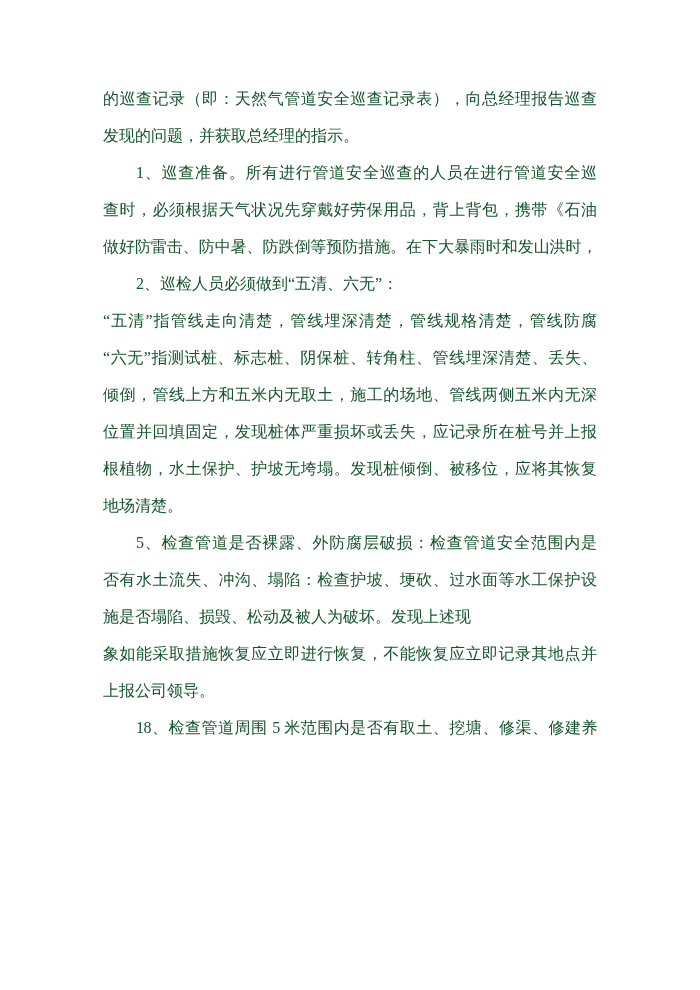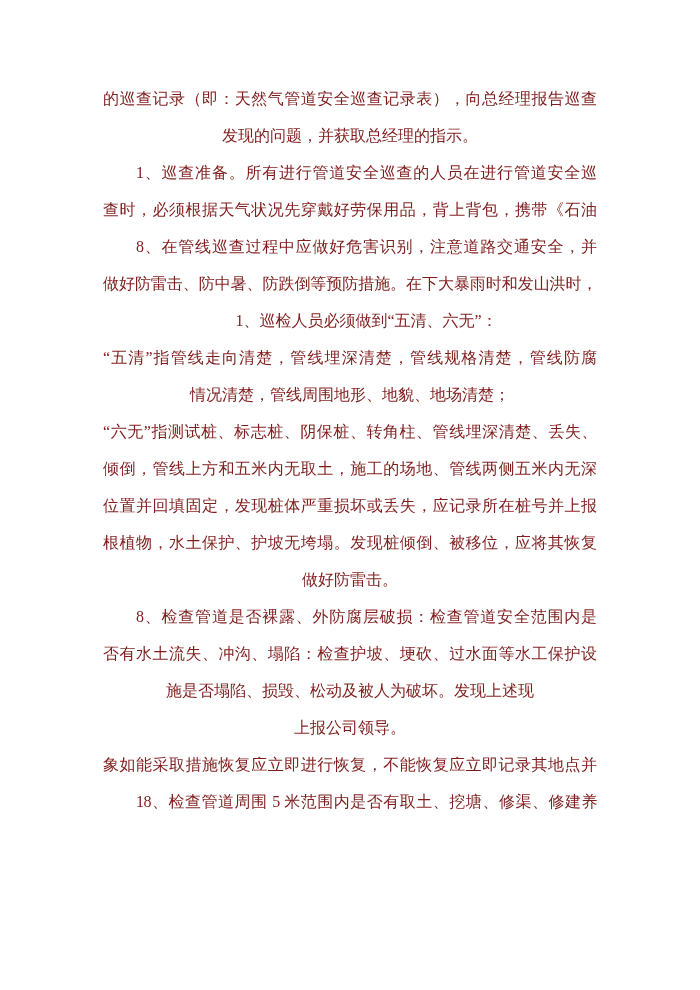--- a/index.html
+++ b/index.html
@@ -7,33 +7,33 @@
     padding: 0;
     background: #ffffff;
   }
   .page {
     position: relative;
     width: 700px;
     height: 990px;
     background: #ffffff;
     overflow: hidden;
     font-family: "Liberation Serif", "DejaVu Serif", serif;
-    color: #7f1d1d;
+    color: #14532d;
   }
   .doc {
     position: absolute;
     left: 103px;
     top: 80px;
     width: 494px;
   }
   .line {
     font-size: 16px;
     line-height: 37px;
     height: 37px;
-    text-align: center;
+    text-align: left;
     white-space: nowrap;
   }
   .line.full {
     white-space: normal;
     text-align: justify;
     text-align-last: justify;
   }
   .line.indent {
     text-indent: 33px;
   }
@@ -43,30 +43,28 @@
 </style>
 </head>
 <body>
 
 <div class="page">
   <div class="doc">
       <div class="line full">的巡查记录（即：天然气管道安全巡查记录表），向总经理报告巡查</div>
       <div class="line">发现的问题，并获取总经理的指示。</div>
       <div class="line full indent">1、巡查准备。所有进行管道安全巡查的人员在进行管道安全巡</div>
       <div class="line full">查时，必须根据天气状况先穿戴好劳保用品，背上背包，携带《石油</div>
-      <div class="line full indent">8、在管线巡查过程中应做好危害识别，注意道路交通安全，并</div>
       <div class="line full tight">做好防雷击、防中暑、防跌倒等预防措施。在下大暴雨时和发山洪时，</div>
-      <div class="line indent">1、巡检人员必须做到“五清、六无”：</div>
+      <div class="line indent">2、巡检人员必须做到“五清、六无”：</div>
       <div class="line full">“五清”指管线走向清楚，管线埋深清楚，管线规格清楚，管线防腐</div>
-      <div class="line">情况清楚，管线周围地形、地貌、地场清楚；</div>
       <div class="line full tight">“六无”指测试桩、标志桩、阴保桩、转角柱、管线埋深清楚、丢失、</div>
       <div class="line full">倾倒，管线上方和五米内无取土，施工的场地、管线两侧五米内无深</div>
       <div class="line full">位置并回填固定，发现桩体严重损坏或丢失，应记录所在桩号并上报</div>
       <div class="line full">根植物，水土保护、护坡无垮塌。发现桩倾倒、被移位，应将其恢复</div>
-      <div class="line">做好防雷击。</div>
-      <div class="line full indent">8、检查管道是否裸露、外防腐层破损：检查管道安全范围内是</div>
+      <div class="line">地场清楚。</div>
+      <div class="line full indent">5、检查管道是否裸露、外防腐层破损：检查管道安全范围内是</div>
       <div class="line full">否有水土流失、冲沟、塌陷：检查护坡、埂砍、过水面等水工保护设</div>
       <div class="line">施是否塌陷、损毁、松动及被人为破坏。发现上述现</div>
+      <div class="line full">象如能采取措施恢复应立即进行恢复，不能恢复应立即记录其地点并</div>
       <div class="line">上报公司领导。</div>
-      <div class="line full">象如能采取措施恢复应立即进行恢复，不能恢复应立即记录其地点并</div>
       <div class="line full indent tight">18、检查管道周围 5 米范围内是否有取土、挖塘、修渠、修建养</div>
     </div>
 </div>
 
 </body></html>

